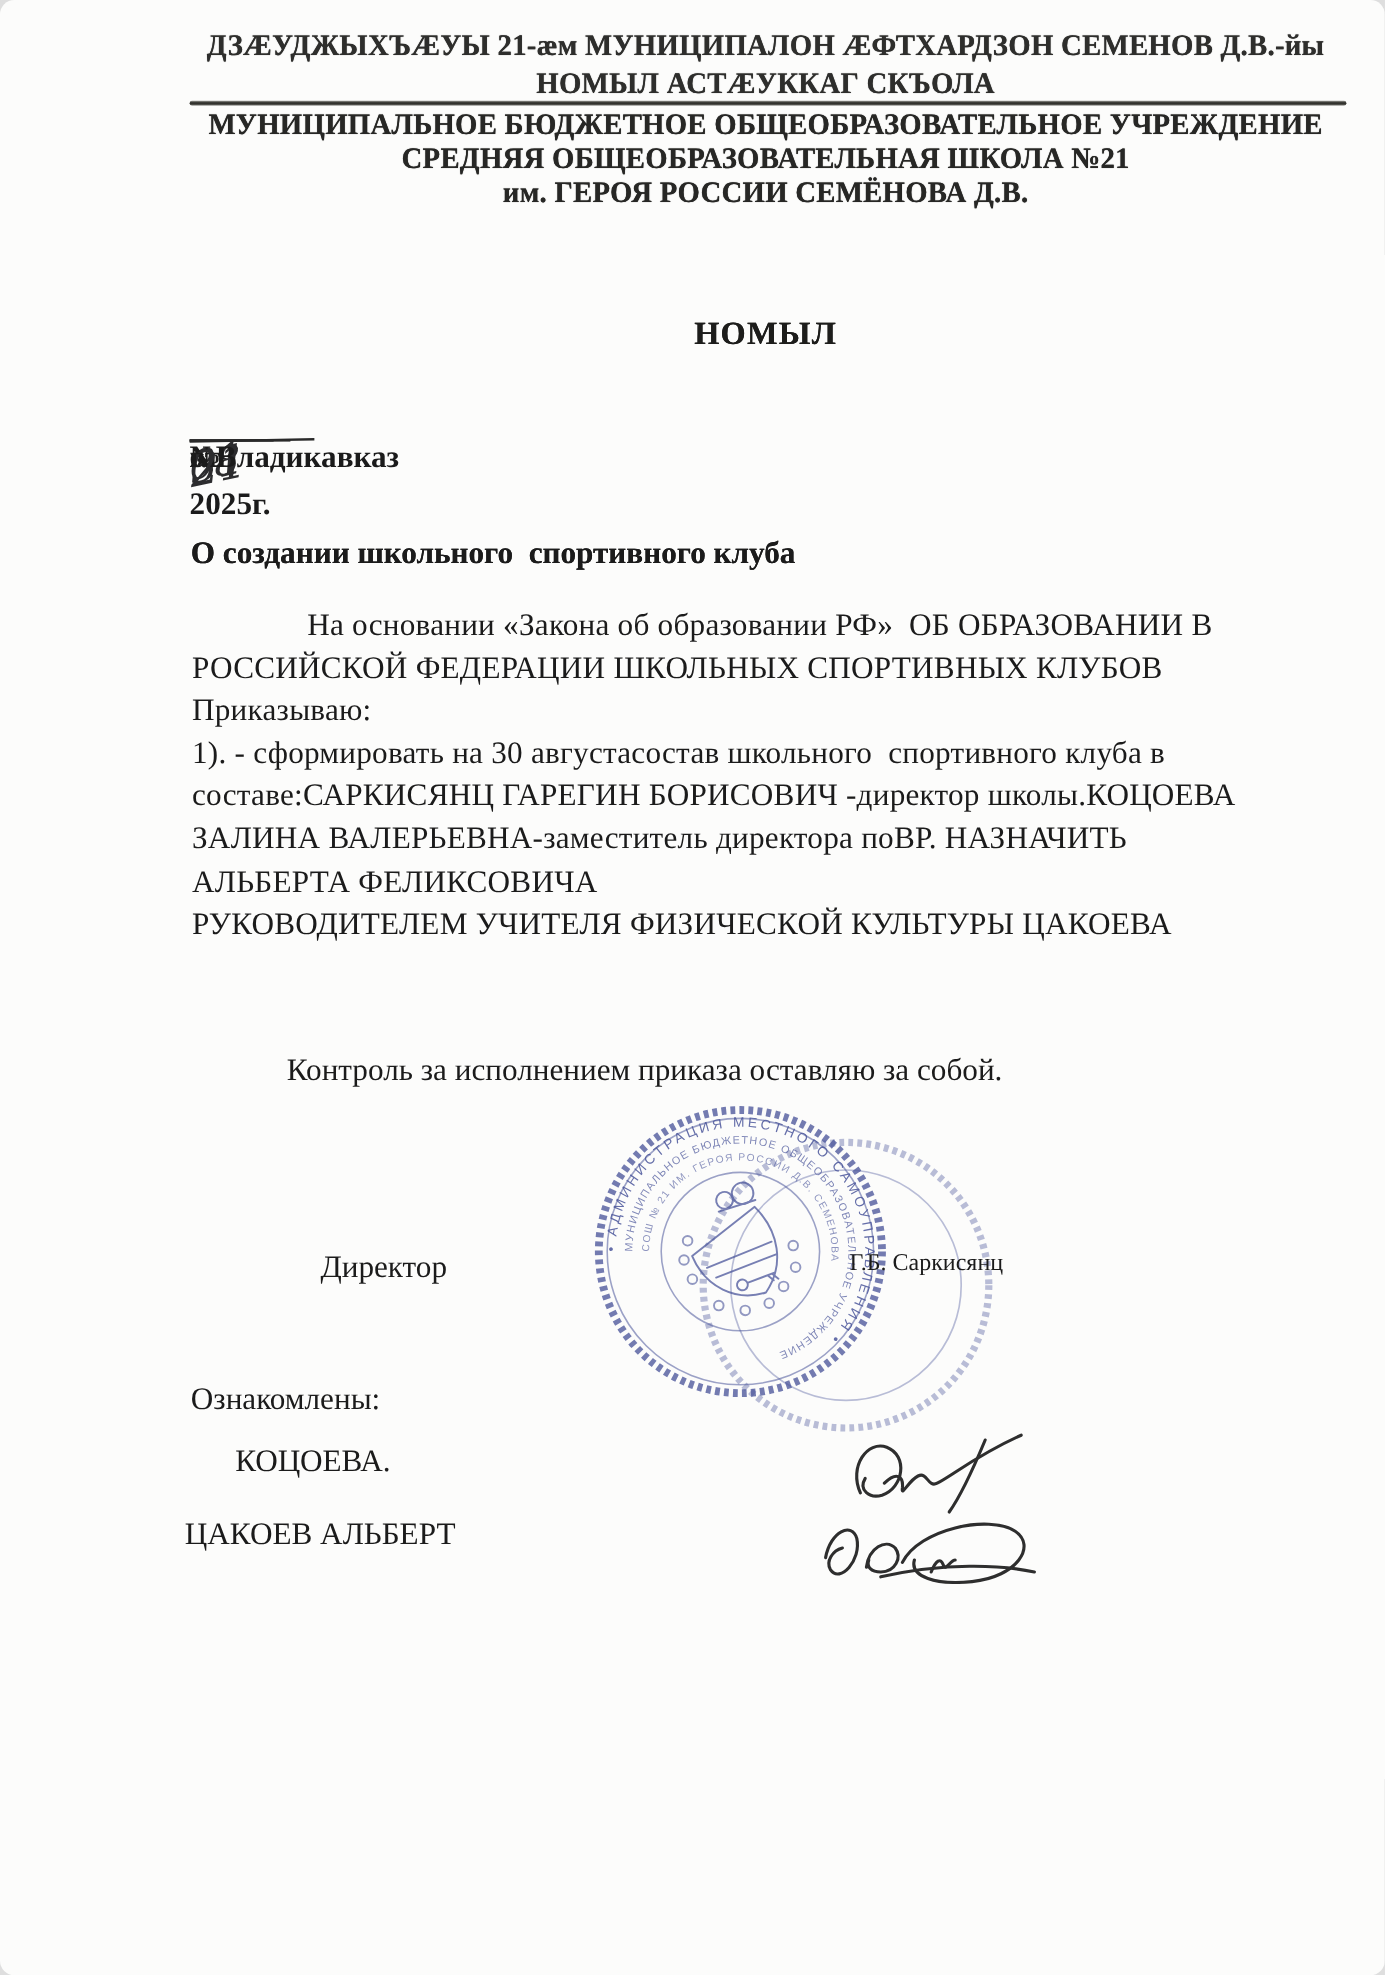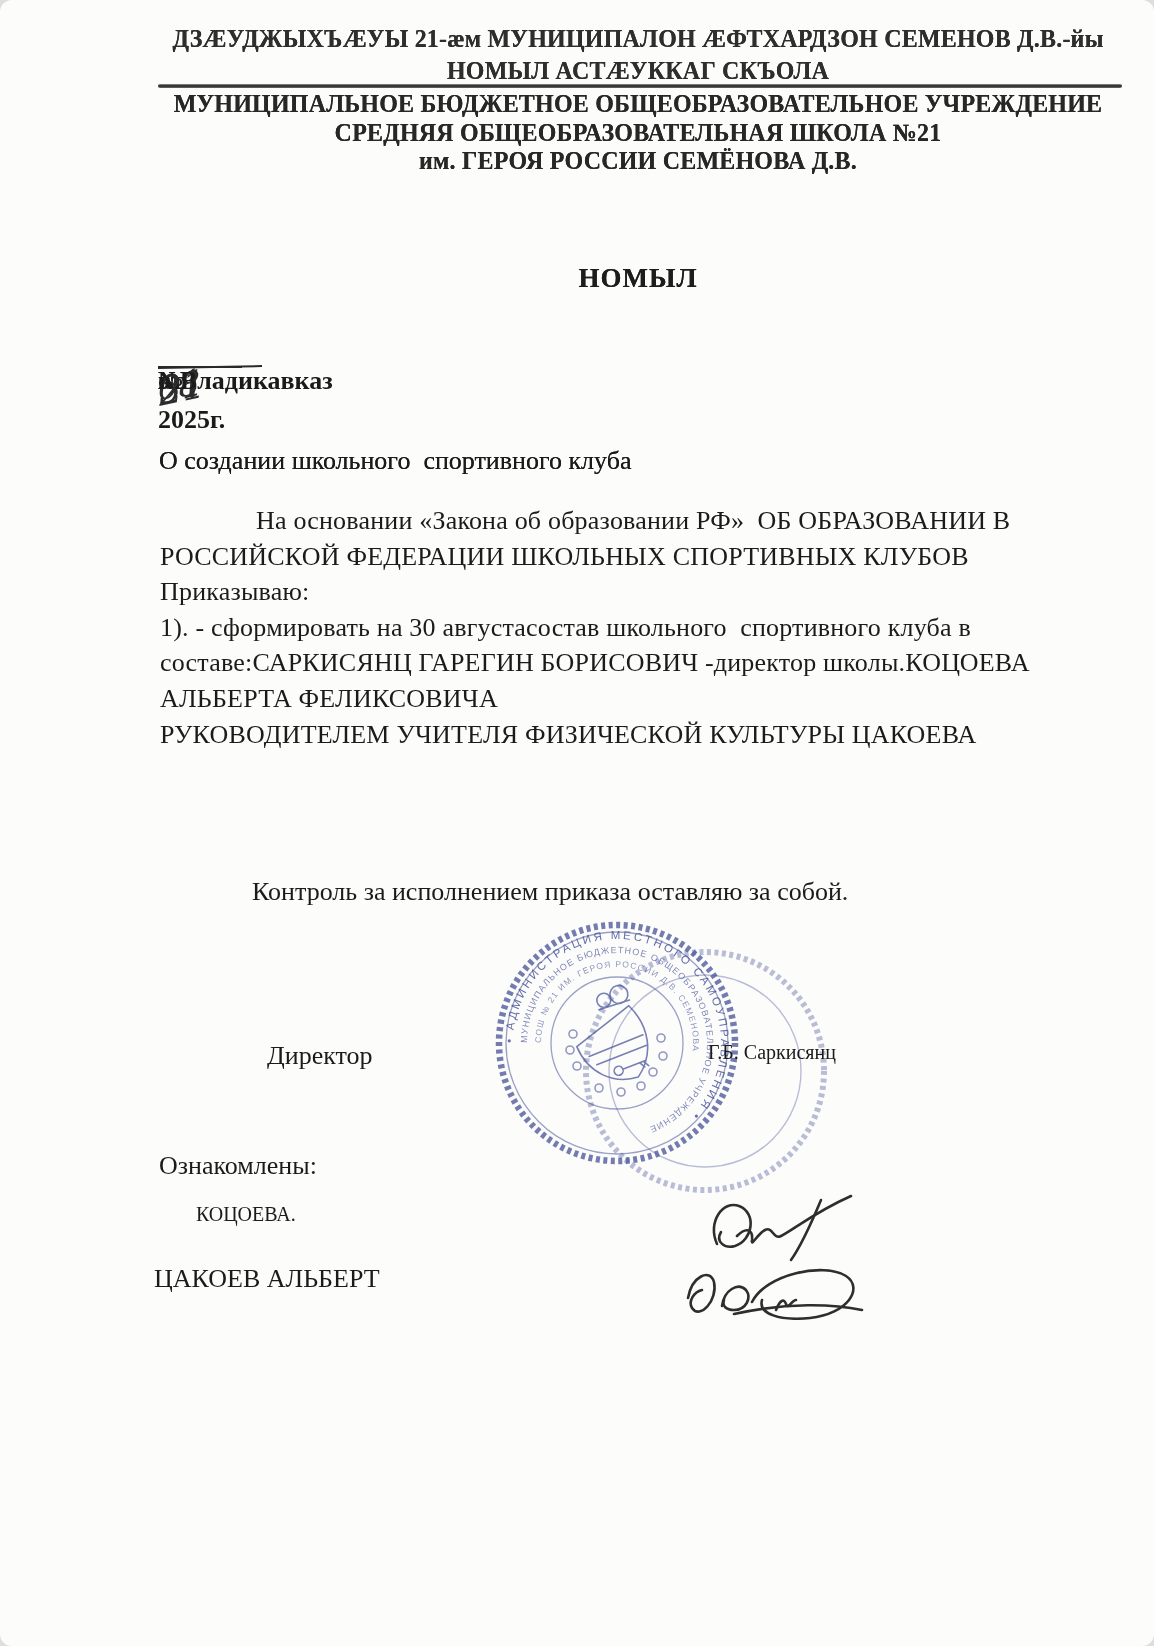--- a/index.html
+++ b/index.html
@@ -35,33 +35,33 @@
   .ul { position:absolute; height:0; border-top:2.5px solid #2a2a2a; }
   .dl-u1   { left:27;  top:47; width:104px; transform:rotate(-1deg); }
   .dl-month{ left:136; top:-4; font-size:33px; transform:rotate(-8deg) skewX(-10deg); }
   .dl-u2   { left:119; top:47; width:84px; }
   .dl-year { left:203; top:10;margin-top:39px; }
   .dl-no   { left:402; top:10; }
   .dl-num  { left:432; top:-12; font-size:38px; transform:rotate(-12deg) skewX(-8deg); }
   .dl-u3   { left:424; top:47; width:70px; }
   .dl-city { left:644; top:10; }
   
-  .subject { position:absolute; left:159px; top:446px; font-weight:normal;
+  .subject { position:absolute; left:159px; top:446px; font-weight:bold;
              font-size:26px; white-space:pre-wrap; text-shadow:0 0 0.4px #1b1b1b; }
   .body-block { position:absolute; left:160px; top:503px; width:885px;
                 font-size:26px; line-height:35.6px; }
   .bl { white-space:pre-wrap; letter-spacing:0.2px; }
   .bl.indent { text-indent:96px; }
   .bl.bold { font-weight:normal; }
-  .control { position:absolute; left:252px; top:877px; font-size:26px; }
+  .control { position:absolute; left:239px; top:877px; font-size:26px; }
   
   .role  { position:absolute; left:267px; top:1041px; font-size:26px; }
   .dname { position:absolute; left:708px; top:1041px; font-size:20px; }
   .ack-label { position:absolute; left:159px; top:1151px; font-size:26px; }
-  .ack-1 { position:absolute; left:196px; top:1203px; font-size:20px; }
+  .ack-1 { position:absolute; left:196px; top:1203px; font-size:26px; }
   .ack-2 { position:absolute; left:154px; top:1264px; font-size:26px; }
   
   .stamp-svg { position:absolute; left:455px; top:880px; }
   .sig-svg   { position:absolute; }
   .sig1 { left:703px; top:1190px; }
   .sig2 { left:678px; top:1256px; }
   .stamp-ring-text { font-family:"Liberation Sans",sans-serif; }
 </style>
 </head>
 <body>
@@ -97,20 +97,21 @@
   </div>
 
   <div class="subject">О создании школьного  спортивного клуба</div>
 
   <div class="body-block">
     <div class="bl indent">На основании «Закона об образовании РФ»  ОБ ОБРАЗОВАНИИ В</div>
     <div class="bl">РОССИЙСКОЙ ФЕДЕРАЦИИ ШКОЛЬНЫХ СПОРТИВНЫХ КЛУБОВ</div>
     <div class="bl bold">Приказываю:</div>
     <div class="bl">1). - сформировать на 30 августасостав школьного  спортивного клуба в</div>
     <div class="bl">составе:САРКИСЯНЦ ГАРЕГИН БОРИСОВИЧ -директор школы.КОЦОЕВА</div>
+    <div class="bl">ЗАЛИНА ВАЛЕРЬЕВНА-заместитель директора поВР. НАЗНАЧИТЬ</div>
     <div class="bl">АЛЬБЕРТА ФЕЛИКСОВИЧА</div>
     <div class="bl">РУКОВОДИТЕЛЕМ УЧИТЕЛЯ ФИЗИЧЕСКОЙ КУЛЬТУРЫ ЦАКОЕВА</div>
   </div>
 
   <div class="control">Контроль за исполнением приказа оставляю за собой.</div>
 
   <svg class="stamp-svg" width="480" height="330" viewBox="0 0 480 330">
     <defs>
       <path id="ringO" d="M 58,163 a 104,104 0 1,1 208,0 a 104,104 0 1,1 -208,0"></path>
       <path id="ringM" d="M 72,163 a 90,90 0 1,1 180,0 a 90,90 0 1,1 -180,0"></path>

